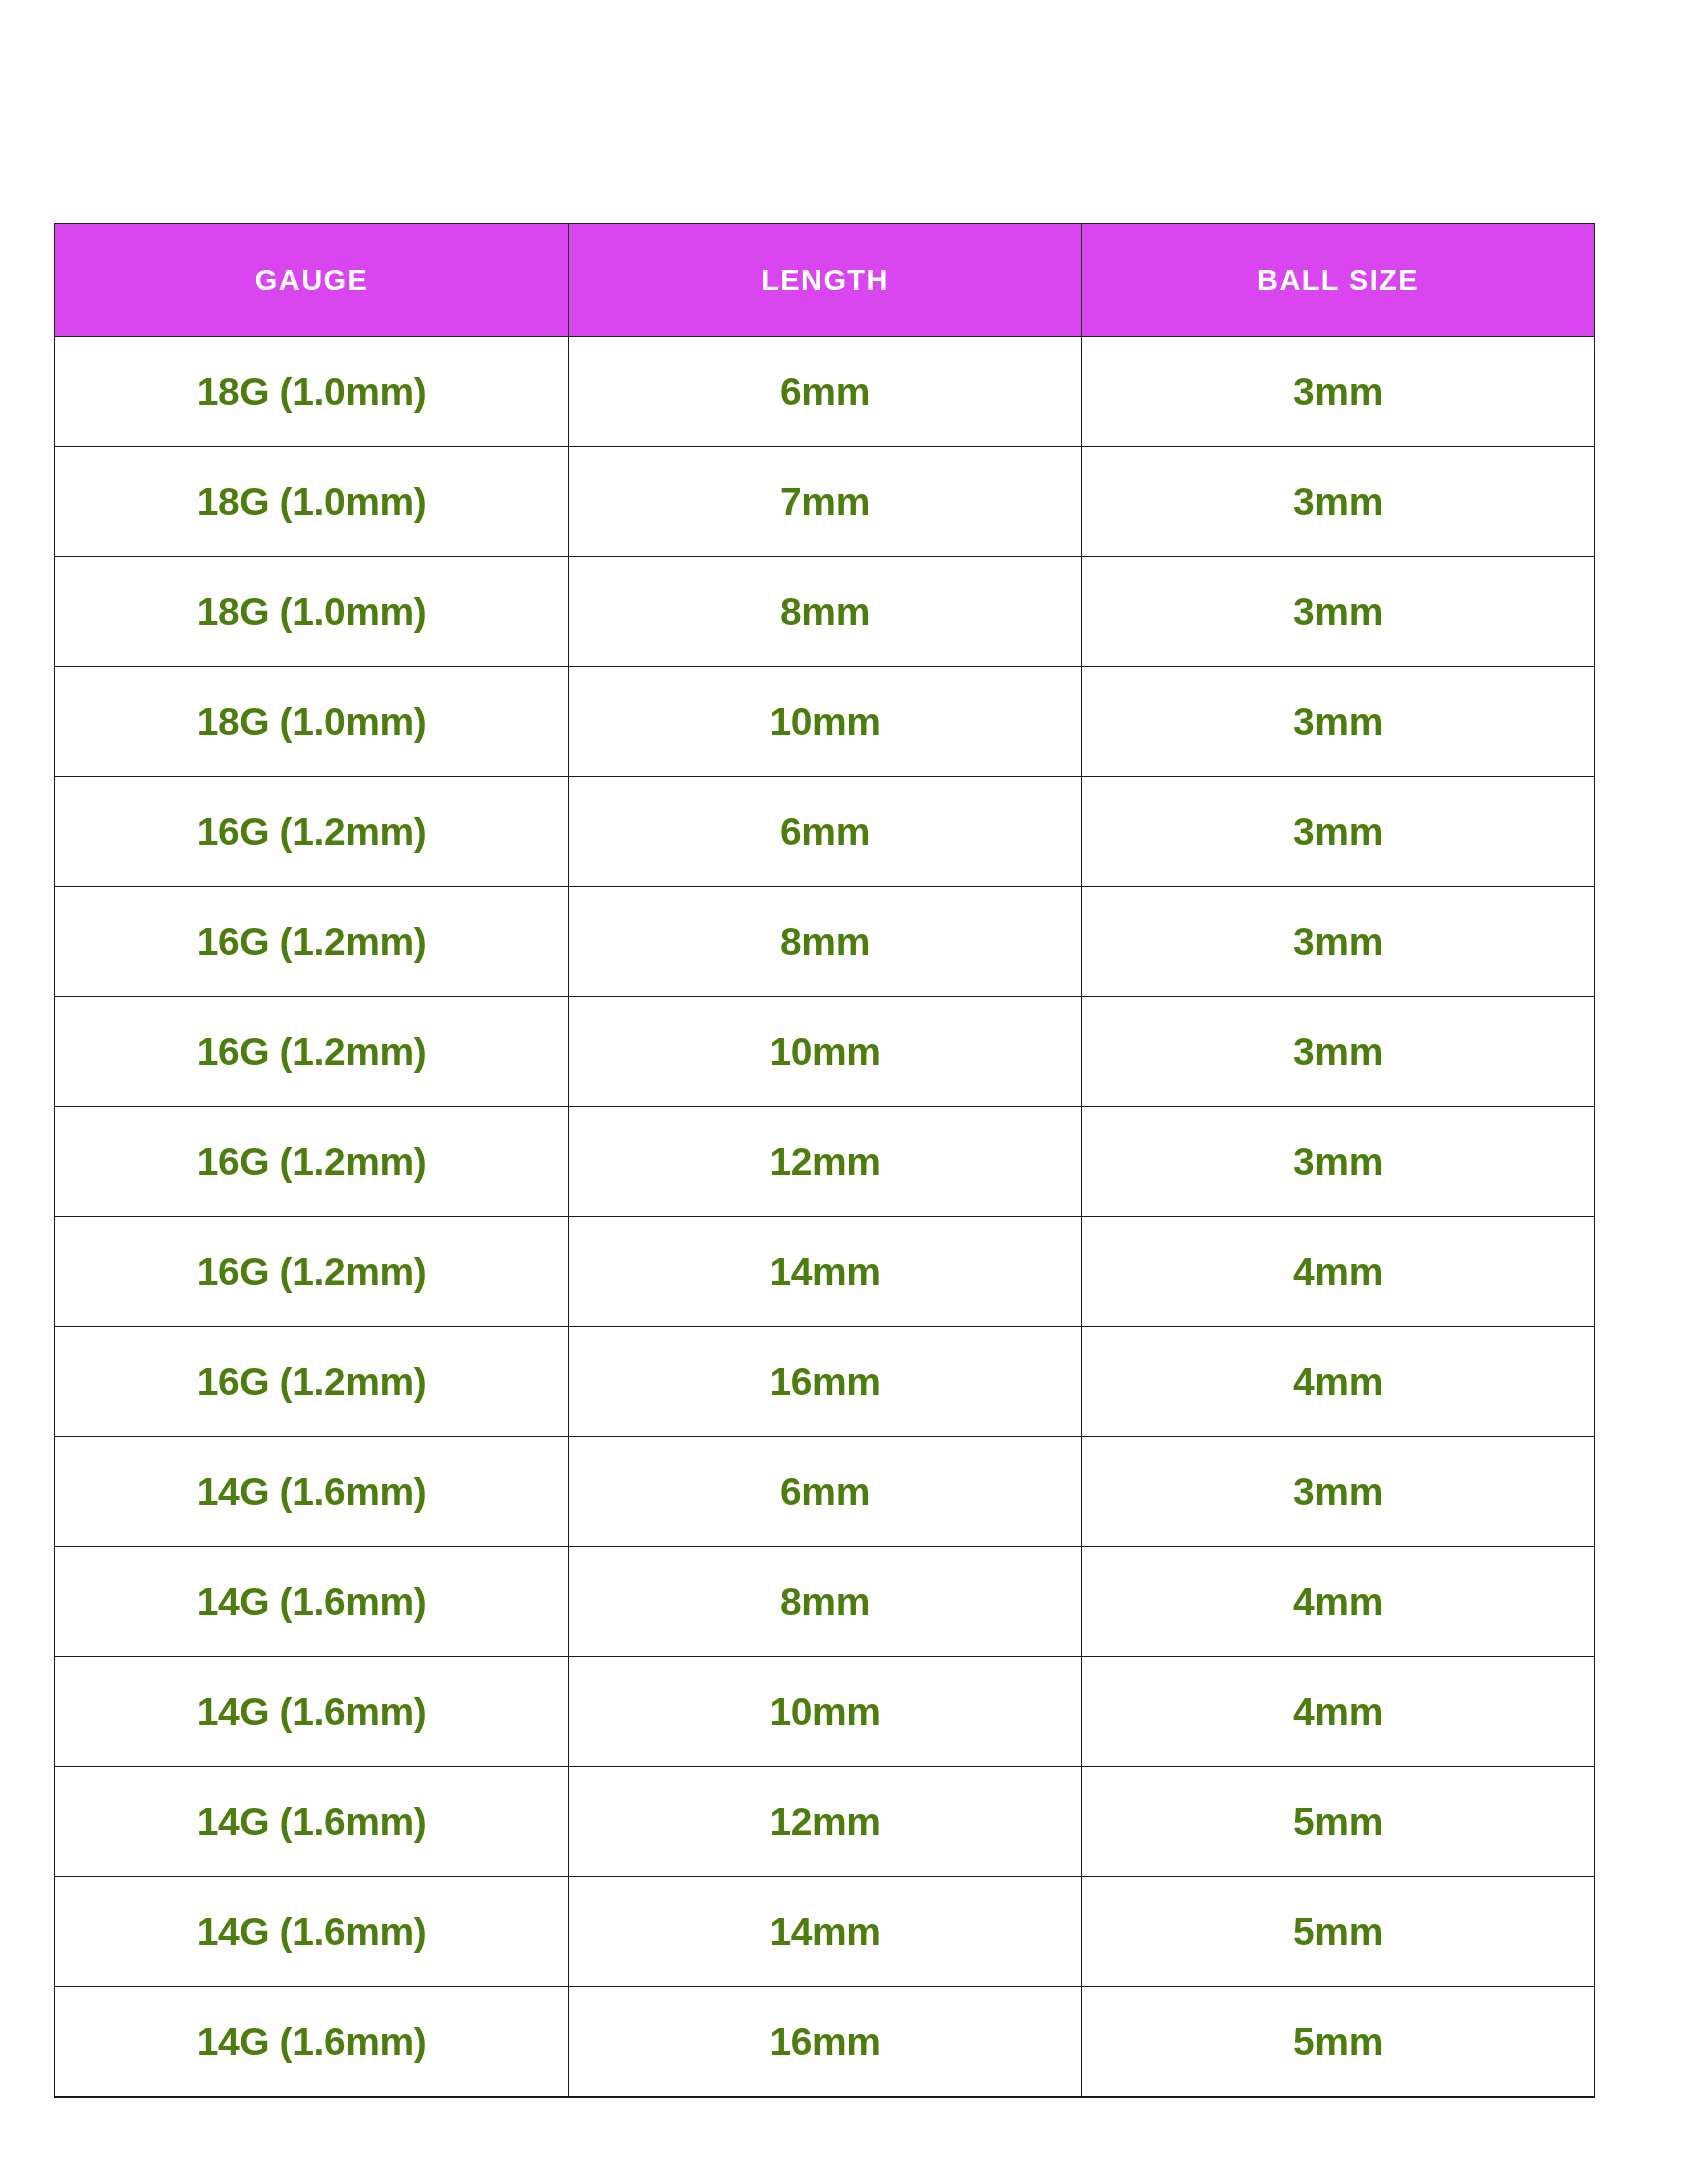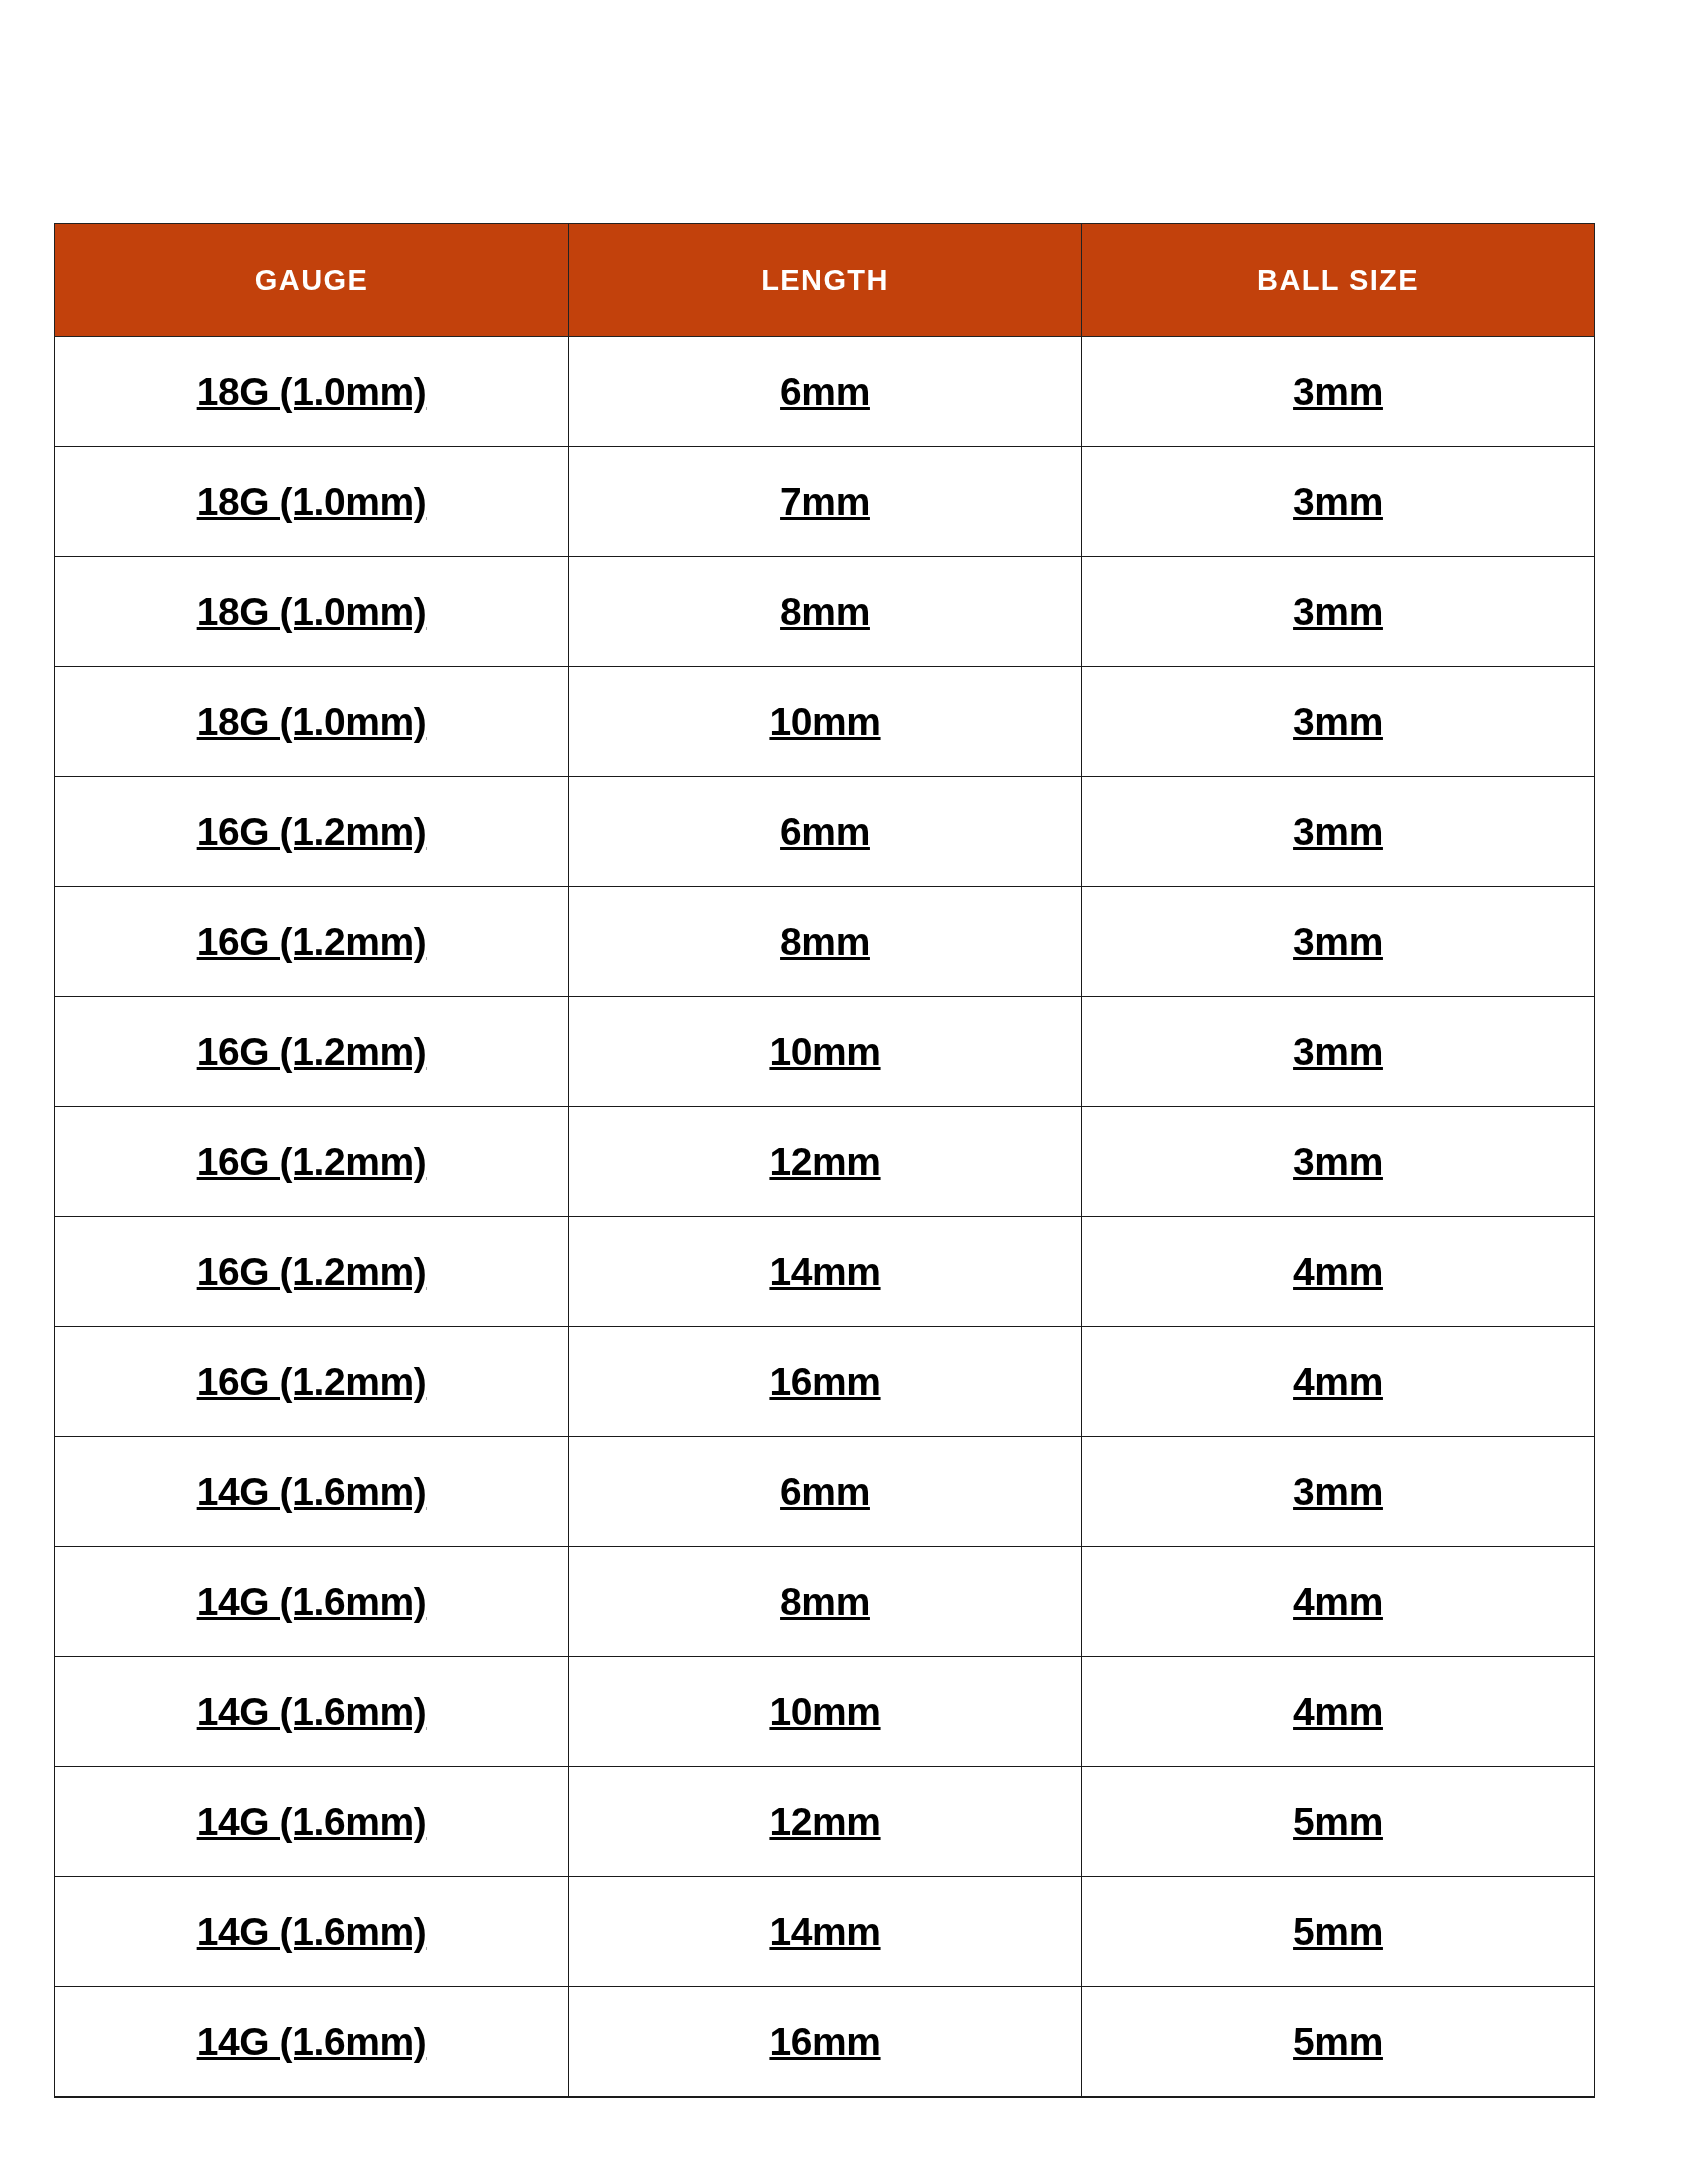--- a/index.html
+++ b/index.html
@@ -53,47 +53,46 @@
     top: 223px;
     width: 1539px;
     border-collapse: collapse;
     table-layout: fixed;
   }
   .size-table col.c-gauge  { width: 514px; }
   .size-table col.c-length { width: 513px; }
   .size-table col.c-ball   { width: 513px; }
 
   .size-table thead th {
-    background: #c2410c;
+    background: #d946ef;
     color: #ffffff;
     height: 112px;
     font-size: 29px;
     font-weight: bold;
     letter-spacing: 1.4px;
     text-align: center;
     vertical-align: middle;
     border: 0.9px solid #222222;
     padding: 0;
     text-transform: uppercase;
   }
 
   .size-table tbody td {
     height: 109px;
     border: 0.9px solid #1a1a1a;
     border-top-width: 1.7px;
     border-bottom-width: 0.9px;
     font-size: 39px;
     font-weight: bold;
-    color: #000000;
+    color: #4d7c0f;
     text-align: center;
     vertical-align: middle;
     padding: 0;
     background: #ffffff;
     white-space: nowrap;
-    text-decoration: underline;
   }
   .size-table tbody tr:last-child td {
     border-bottom-width: 2.6px;
   }
   .size-table tbody td.col-gauge  { letter-spacing: -0.4px; }
   .size-table tbody td.col-length { letter-spacing: -0.4px; }
   .size-table tbody td.col-ball   { letter-spacing: -0.4px; }
 </style>
 </head>
 <body>

